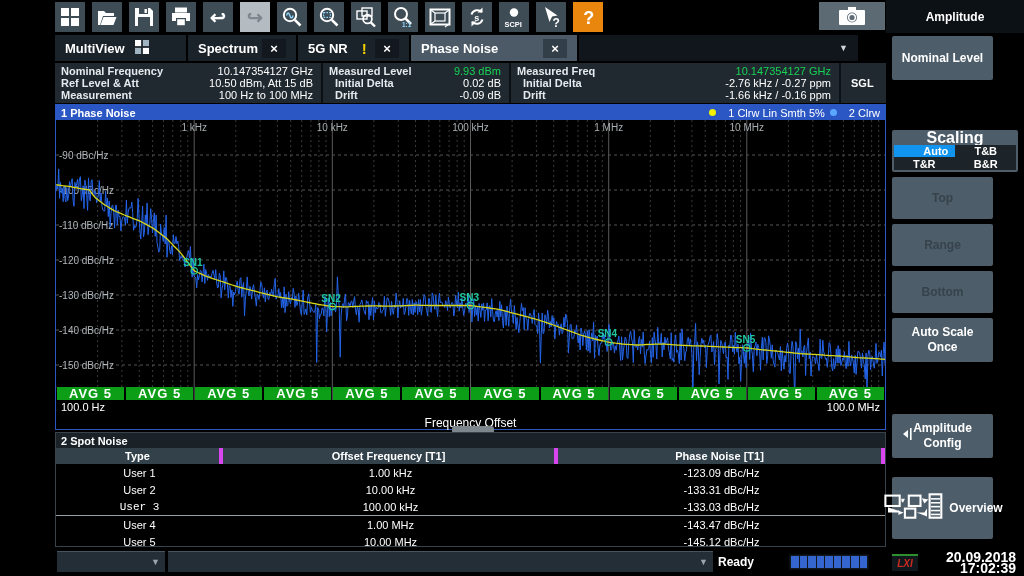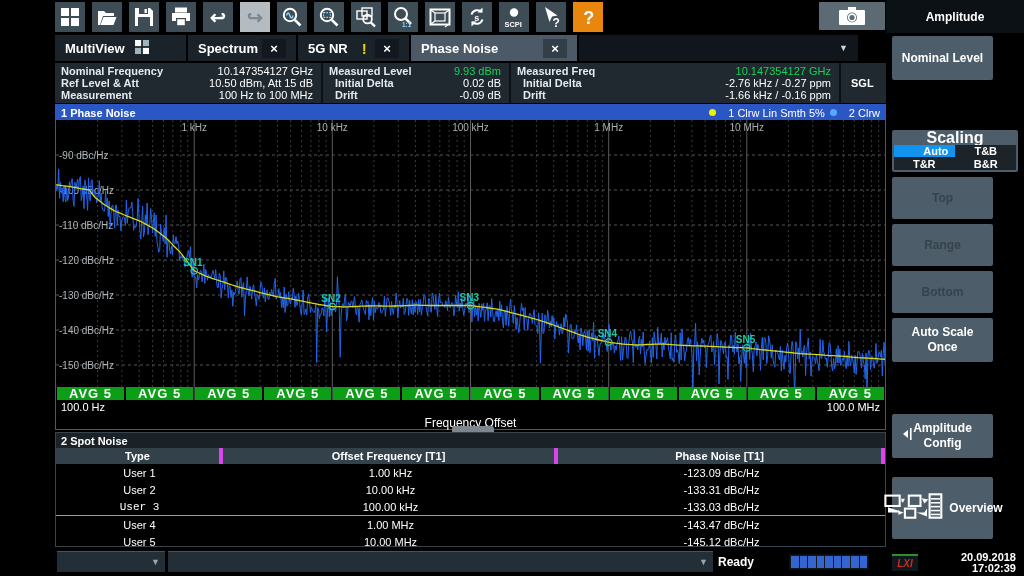--- a/index.html
+++ b/index.html
@@ -81,21 +81,21 @@
   .scalebox{position:absolute;left:6px;top:130px;width:126px;height:42px;background:#4d5d69;border-radius:2px;}
   .scale-title{height:15px;color:#fff;font-size:16px;font-weight:bold;text-align:center;line-height:15px;}
   .scale-grid{position:absolute;left:2px;right:2px;top:15px;bottom:2px;background:#1d2429;
        display:grid;grid-template-columns:1fr 1fr;grid-template-rows:1fr 1fr;gap:1px;}
   .scale-opt{display:flex;align-items:center;justify-content:center;color:#fff;font-size:11px;font-weight:bold;cursor:pointer;}
   .scale-opt.sel{background:#1193f0;padding-left:23px;}
   .cfg-icon{position:absolute;left:10px;}
   .overview-btn{flex-direction:row;gap:3px;}
   .lxi{position:absolute;left:6px;top:554px;width:26px;height:15px;background:#11181d;border-top:2px solid #2e8f2e;
        color:#cc2a1e;font-size:10px;font-weight:bold;font-style:italic;display:flex;align-items:center;justify-content:center;}
-  .datebox{position:absolute;right:8px;top:552px;color:#fff;font-size:11px;font-weight:bold;text-align:right;line-height:11px;}
+  .datebox{position:absolute;right:8px;top:552px;color:#fff;font-size:14px;font-weight:bold;text-align:right;line-height:11px;}
 </style>
 </head>
 <body>
 
 <div class="toolbar" id="toolbar">
     <div class="tbtn">
       <svg width="24" height="24" viewBox="0 0 24 24">
         <g fill="#fff">
           <rect x="3" y="3" width="8" height="8"></rect>
           <rect x="13" y="3" width="8" height="8"></rect>

